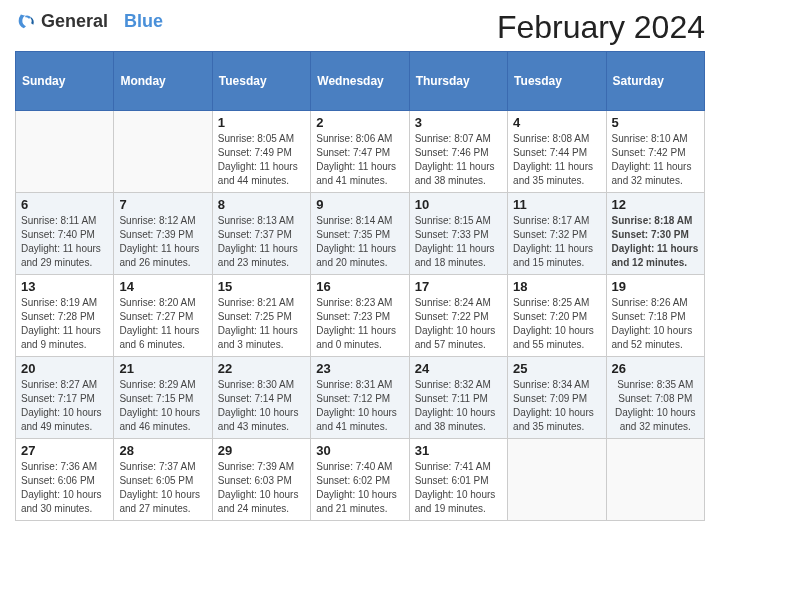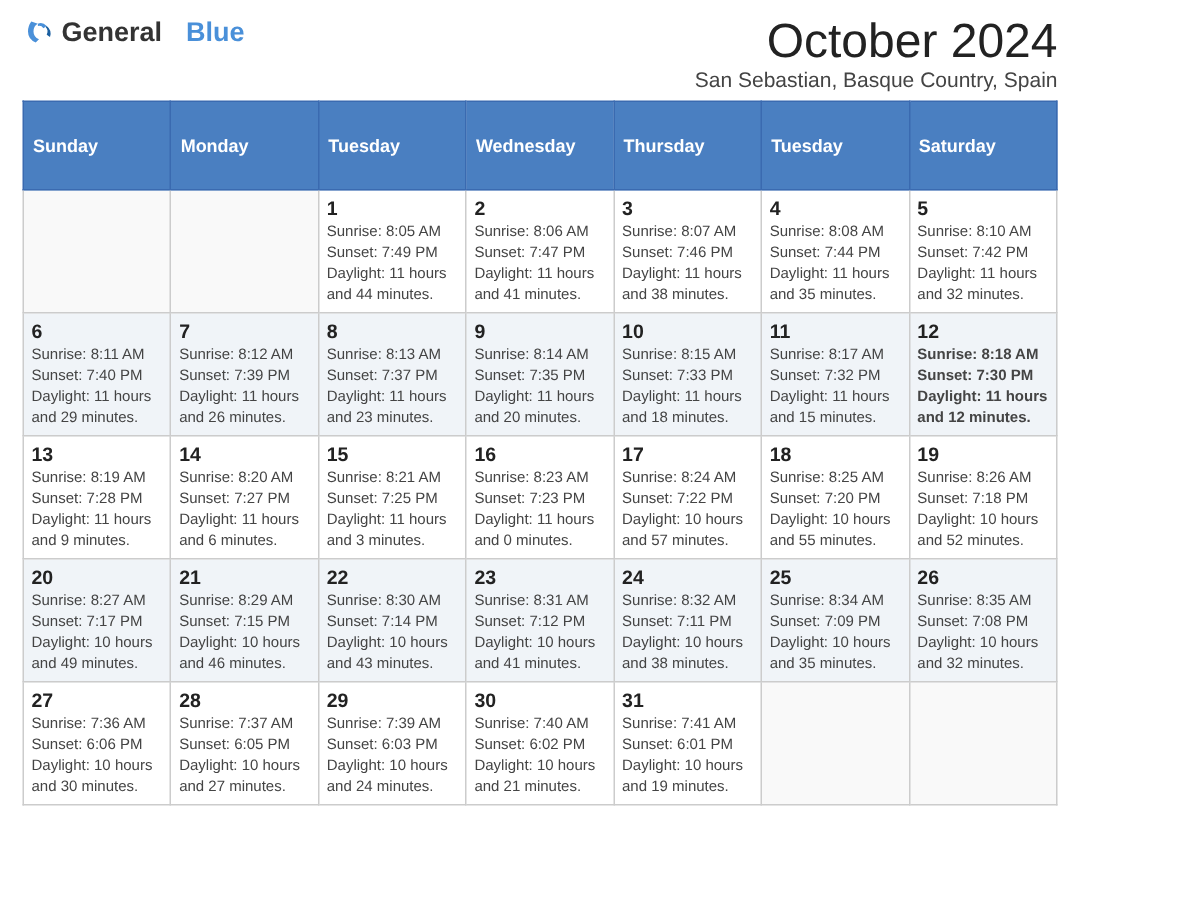--- a/index.html
+++ b/index.html
@@ -104,22 +104,21 @@
         <path d="M22 10 Q27 14 25 20 L22 18 Q24 14 21 11 Z" fill="#1a5fa0"></path>
       </svg>
       <div>
         <div style="display:flex; gap:0;">
           <span class="logo-text logo-general">General</span>
           <span class="logo-text logo-blue">Blue</span>
         </div>
       </div>
     </div>
     <div class="title-block">
-      <div class="month-year">October 2024</div>
-      <div class="location">San Sebastian, Basque Country, Spain</div>
+      <div class="month-year">February 2024</div>
     </div>
   </div>
 
   <table class="calendar">
     <thead>
       <tr>
         <th>Sunday</th>
         <th>Monday</th>
         <th>Tuesday</th>
         <th>Wednesday</th>
@@ -283,21 +282,21 @@
 Daylight: 10 hours and 38 minutes.</div>
           </td>
           <td>
             <div class="day-number">25</div>
             <div class="day-info" style="white-space: pre-line;">Sunrise: 8:34 AM
 Sunset: 7:09 PM
 Daylight: 10 hours and 35 minutes.</div>
           </td>
           <td>
             <div class="day-number">26</div>
-            <div class="day-info" style="white-space: pre-line;">Sunrise: 8:35 AM
+            <div class="day-info" style="white-space: pre-line; text-align: center;">Sunrise: 8:35 AM
 Sunset: 7:08 PM
 Daylight: 10 hours and 32 minutes.</div>
           </td>
         </tr>
         <tr>
           <td>
             <div class="day-number">27</div>
             <div class="day-info" style="white-space: pre-line;">Sunrise: 7:36 AM
 Sunset: 6:06 PM
 Daylight: 10 hours and 30 minutes.</div>

